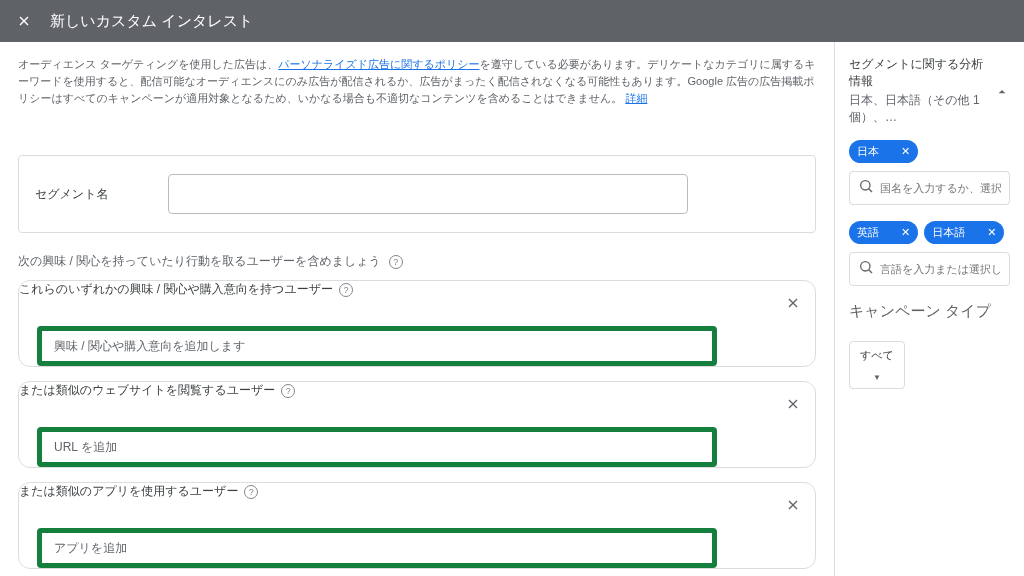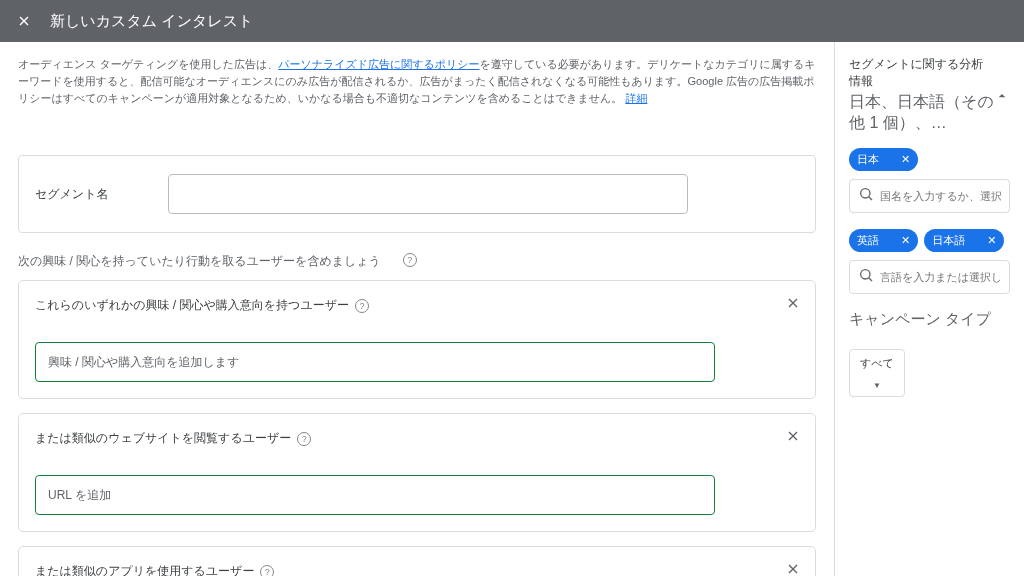--- a/index.html
+++ b/index.html
@@ -13,32 +13,32 @@
 .main { flex: 1; padding: 14px 18px 0 18px; overflow-y: auto; }
 .sidebar { width: 190px; border-left: 1px solid #dadce0; padding: 14px 14px 0 14px; overflow-y: auto; }
 
 .policy { font-size: 11px; color: #5f6368; line-height: 1.55; margin-bottom: 12px; }
 .policy a { color: #1a73e8; text-decoration: underline; }
 
 .row-segname { border: 1px solid #dadce0; border-radius: 4px; padding: 18px 16px; display: flex; align-items: center; gap: 60px; margin-bottom: 20px; margin-top: 48px; }
 .row-segname label { font-size: 12px; color: #3c4043; white-space: nowrap; }
 .row-segname input { flex: 1; max-width: 520px; height: 40px; border: 1px solid #b9bcc0; border-radius: 4px; padding: 0 12px; font-size: 13px; outline: none; }
 
-.include-title { font-size: 12px; color: #5f6368; margin-bottom: 10px; display: flex; gap: 22px; }
+.include-title { font-size: 12px; color: #5f6368; margin-bottom: 10px; display: flex; align-items: center; gap: 8px; }
 .help { width: 14px; height: 14px; border: 1px solid #80868b; border-radius: 50%; font-size: 9px; color: #80868b; display: inline-flex; align-items: center; justify-content: center; }
 
-.card { border: 1px solid #dadce0; border-radius: 5px; padding: 16px; margin-bottom: 14px; position: relative; }
+.card { border: 1px solid #dadce0; border-radius: 12px; margin-bottom: 14px; position: relative; }
 .card-title { font-size: 12px; color: #3c4043; display: flex; align-items: center; gap: 6px; margin-bottom: 28px; }
 .card .close-card { position: absolute; top: 14px; right: 14px; cursor: pointer; color: #5f6368; }
-.card input.add { width: 100%; max-width: 680px; height: 40px; border: 1px solid #15803d; border-radius: 4px; padding: 0 12px; font-size: 12px; outline: none; color: #3c4043; }
+.card input.add { width: 100%; max-width: 680px; height: 40px; border: 5px solid #15803d; border-radius: 4px; padding: 0 12px; font-size: 12px; outline: none; color: #3c4043; margin-left: 18px; }
 .card input.add::placeholder { color: #5f6368; }
 
 .side-head { display: flex; align-items: center; justify-content: space-between; margin-bottom: 14px; }
 .side-title { font-size: 12px; color: #3c4043; font-weight: 500; line-height: 1.4; }
-.side-sub { font-size: 16px; color: #5f6368; margin-top: 2px; }
+.side-sub { font-size: 12px; color: #5f6368; margin-top: 2px; }
 .chev { transform: rotate(180deg); color: #5f6368; }
 
 .chips { display: flex; flex-wrap: wrap; gap: 6px; margin-bottom: 8px; }
 .chip { background: #1a73e8; color: #fff; border-radius: 12px; padding: 4px 8px; font-size: 11px; display: inline-flex; align-items: center; gap: 22px; }
 .chip .x { font-size: 11px; cursor: pointer; }
 
 .side-input { width: 100%; height: 34px; border: 1px solid #dadce0; border-radius: 4px; display: flex; align-items: center; padding: 0 8px; gap: 6px; margin-bottom: 16px; }
 .side-input span.icon { color: #5f6368; }
 .side-input input { border: none; outline: none; flex: 1; font-size: 11px; min-width: 0; }
 

